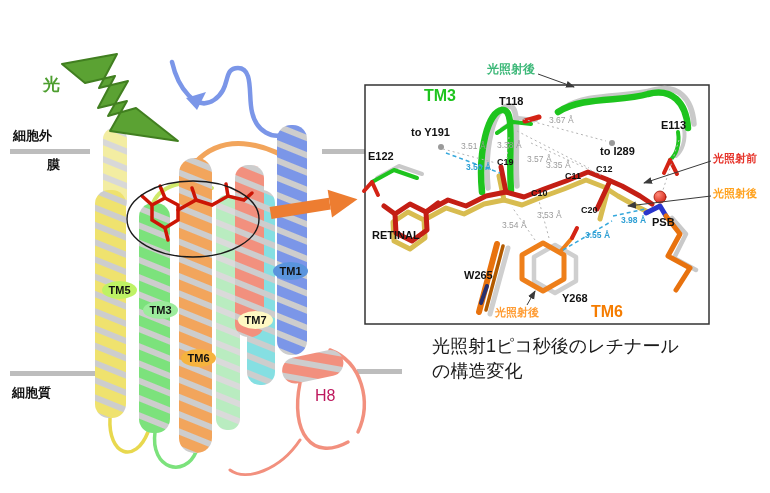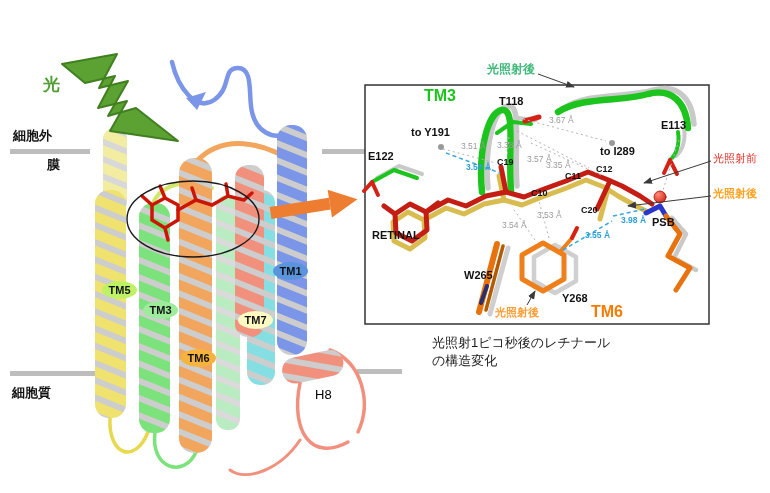--- a/index.html
+++ b/index.html
@@ -4,32 +4,32 @@
 <style>
   html,body{margin:0;padding:0;background:#fff;}
   #figure{position:relative;width:770px;height:493px;background:#fff;overflow:hidden;
           font-family:"Liberation Sans","DejaVu Sans",sans-serif;}
   #art{position:absolute;left:0;top:0;}
   .lbl{position:absolute;white-space:nowrap;line-height:1;}
   .jp-bold{font-weight:bold;font-size:13px;color:#111;text-align:center;}
   .light{font-weight:bold;font-size:17px;color:#4d9e2f;}
   .tm-oval{position:absolute;border-radius:50%;font-size:11px;font-weight:bold;color:#111;
            display:flex;align-items:center;justify-content:center;}
-  .h8{font-size:13px;color:#000000;}
+  .h8{font-size:16px;color:#be185d;}
   .in-tm3{font-size:16px;font-weight:bold;color:#1ec41e;}
   .in-tm6{font-size:16px;font-weight:bold;color:#f57c00;}
   .res{font-size:11px;font-weight:bold;color:#111;}
   .carb{font-size:9px;font-weight:bold;color:#111;}
   .dist{font-size:8.5px;color:#9a9a9a;}
   .distc{font-size:8.5px;font-weight:bold;color:#2e9fd4;}
   .ann-green{font-size:12px;font-weight:bold;color:#3cb878;}
-  .ann-red{font-size:11px;font-weight:normal;color:#e6332a;}
+  .ann-red{font-size:11px;font-weight:bold;color:#e6332a;}
   .ann-orange{font-size:11px;font-weight:bold;color:#ffa21f;}
   .ann-orange2{font-size:11px;font-weight:bold;color:#ff9c33;}
-  .caption{position:absolute;left:432px;top:334px;width:290px;font-size:13px;color:#1a1a1a;line-height:1.4;}
+  .caption{position:absolute;left:432px;top:334px;width:290px;font-size:18px;color:#1a1a1a;line-height:1.4;}
 </style>
 </head>
 <body>
 
 <div id="figure">
 
 <svg id="art" width="770" height="493" viewBox="0 0 770 493">
   <defs>
     <pattern id="hx-yellow" width="12" height="16" patternUnits="userSpaceOnUse" patternTransform="rotate(22)">
       <rect width="12" height="16" fill="#efe26e"></rect>

